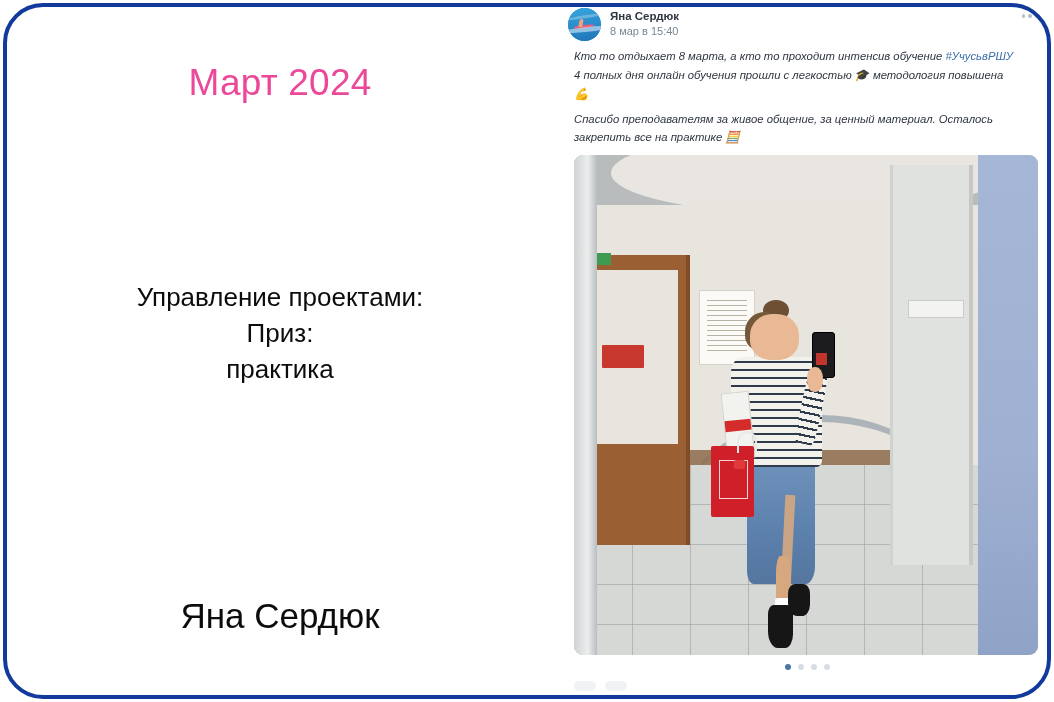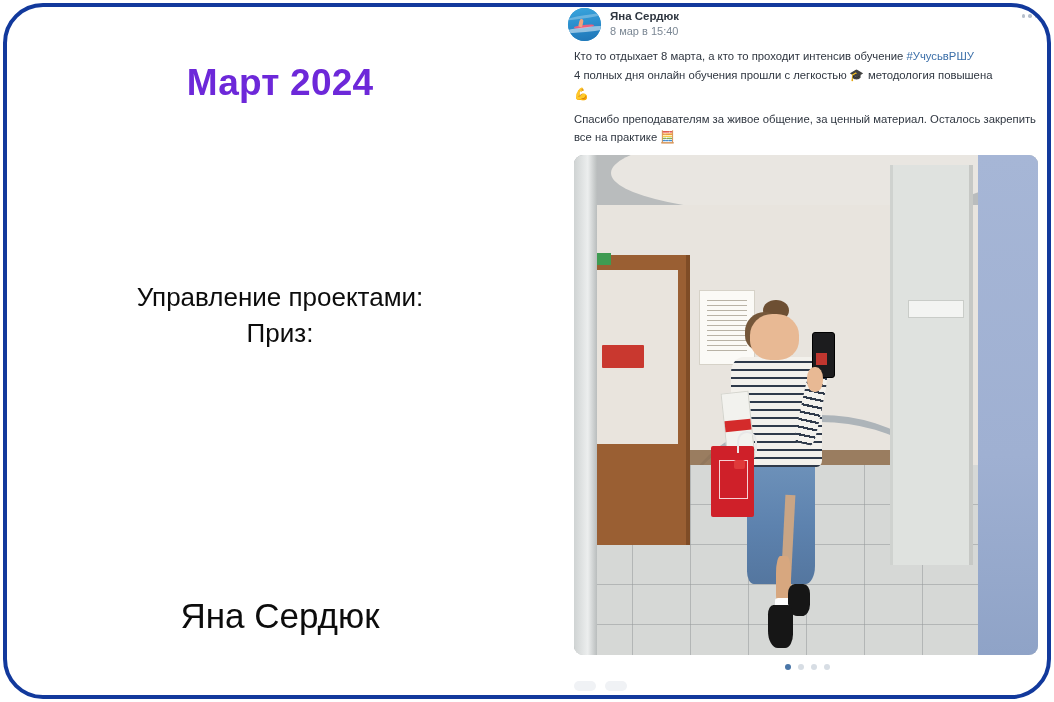--- a/index.html
+++ b/index.html
@@ -33,23 +33,23 @@
     display: flex;
     flex-direction: column;
     align-items: center;
   }
   .slide-date {
     position: absolute;
     top: 62px;
     left: 0; right: 0;
     text-align: center;
     font-size: 37px;
-    color: #6d28d9;
+    color: #ec4899;
     letter-spacing: .2px;
-    font-weight: 700;
+    font-weight: 400;
   }
   .prize-block {
     position: absolute;
     top: 280px;
     left: 40px; right: 40px;
     text-align: center;
     font-size: 26px;
     line-height: 1.38;
     color: #0c0c0c;
     font-weight: 400;
@@ -149,20 +149,21 @@
     border-radius: 50%;
     background: #b6bfcb;
     display: block;
   }
 
   .post-text {
     padding: 7px 16px 0 14px;
     font-size: 11.3px;
     line-height: 1.52;
     color: #2f3640;
+    font-style: italic;
   }
   .post-text p { margin-bottom: 1px; }
   .post-text .spacer { height: 6px; }
   .hashtag, .page-link {
     color: #3a6ea8;
   }
   .emoji { font-size: 12px; }
 
   
   .photo-wrap {
@@ -430,20 +431,21 @@
 
   <div class="frame"></div>
 
   <div class="left-panel">
 
     <div class="slide-date">Март 2024</div>
 
     <div class="prize-block">
       <span class="ln">Управление проектами:</span>
       <span class="ln">Приз:</span>
+      <span class="ln">практика</span>
     </div>
 
     <div class="author-name">Яна Сердюк</div>
   </div>
 
   <div class="vk-post">
 
     <div class="post-header">
       <div class="avatar">
         <div class="water"></div>

